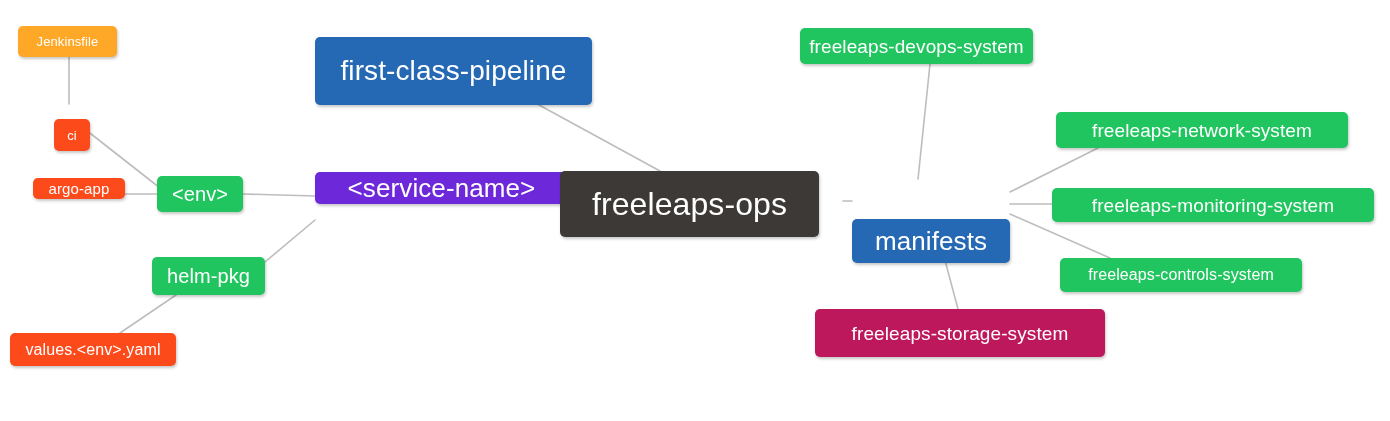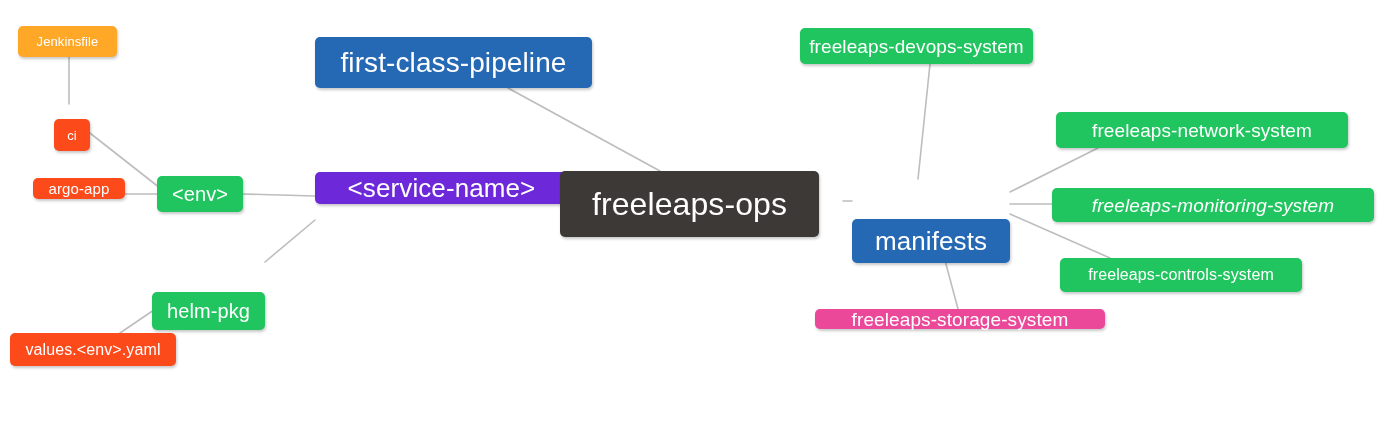--- a/index.html
+++ b/index.html
@@ -76,47 +76,47 @@
       </div>
       <div class="node" style="left: 54px; top: 104px; width: 36px; height: 32px; background: rgb(252, 74, 26); font-size: 13px; margin-top: 15px;">
         <span class="node-label">ci</span>
       </div>
       <div class="node" style="left: 33px; top: 178px; width: 92px; height: 21px; background: rgb(252, 74, 26); font-size: 15px;">
         <span class="node-label">argo-app</span>
       </div>
       <div class="node" style="left: 157px; top: 176px; width: 86px; height: 36px; background: rgb(32, 197, 95); font-size: 20px;">
         <span class="node-label">&lt;env&gt;</span>
       </div>
-      <div class="node" style="left: 152px; top: 257px; width: 113px; height: 38px; background: rgb(32, 197, 95); font-size: 20px; margin-top: 35px;">
+      <div class="node" style="left: 152px; top: 257px; width: 113px; height: 38px; background: rgb(32, 197, 95); font-size: 20px;">
         <span class="node-label">helm-pkg</span>
       </div>
       <div class="node" style="left: 10px; top: 333px; width: 166px; height: 33px; background: rgb(252, 74, 26); font-size: 16px;">
         <span class="node-label">values.&lt;env&gt;.yaml</span>
       </div>
-      <div class="node" style="left: 315px; top: 37px; width: 277px; height: 51px; background: rgb(37, 104, 180); font-size: 28px;">
+      <div class="node" style="left: 315px; top: 37px; width: 277px; height: 68px; background: rgb(37, 104, 180); font-size: 28px;">
         <span class="node-label">first-class-pipeline</span>
       </div>
       <div class="node" style="left: 315px; top: 172px; width: 253px; height: 32px; background: #6d28d9; font-size: 26px;">
         <span class="node-label">&lt;service-name&gt;</span>
       </div>
       <div class="node" style="left: 560px; top: 171px; width: 259px; height: 66px; background: rgb(60, 57, 54); font-size: 32px;">
         <span class="node-label">freeleaps-ops</span>
       </div>
       <div class="node" style="left: 852px; top: 179px; width: 158px; height: 44px; background: rgb(37, 104, 180); font-size: 26px; margin-top: 40px;">
         <span class="node-label">manifests</span>
       </div>
       <div class="node" style="left: 800px; top: 28px; width: 233px; height: 36px; background: rgb(32, 197, 95); font-size: 19px;">
         <span class="node-label">freeleaps-devops-system</span>
       </div>
       <div class="node" style="left: 1056px; top: 112px; width: 292px; height: 36px; background: rgb(32, 197, 95); font-size: 19px;">
         <span class="node-label">freeleaps-network-system</span>
       </div>
-      <div class="node" style="left: 1052px; top: 188px; width: 322px; height: 34px; background: rgb(32, 197, 95); font-size: 19px; font-style: italic;">
+      <div class="node" style="left: 1052px; top: 188px; width: 322px; height: 34px; background: rgb(32, 197, 95); font-size: 19px;">
         <span class="node-label">freeleaps-monitoring-system</span>
       </div>
       <div class="node" style="left: 1060px; top: 258px; width: 242px; height: 34px; background: rgb(32, 197, 95); font-size: 16px;">
         <span class="node-label">freeleaps-controls-system</span>
       </div>
-      <div class="node" style="left: 815px; top: 309px; width: 290px; height: 20px; background: #ec4899; font-size: 19px;">
+      <div class="node" style="left: 815px; top: 309px; width: 290px; height: 48px; background: #be185d; font-size: 19px;">
         <span class="node-label">freeleaps-storage-system</span>
       </div>
     </div>
 </div>
 
 </body></html>

